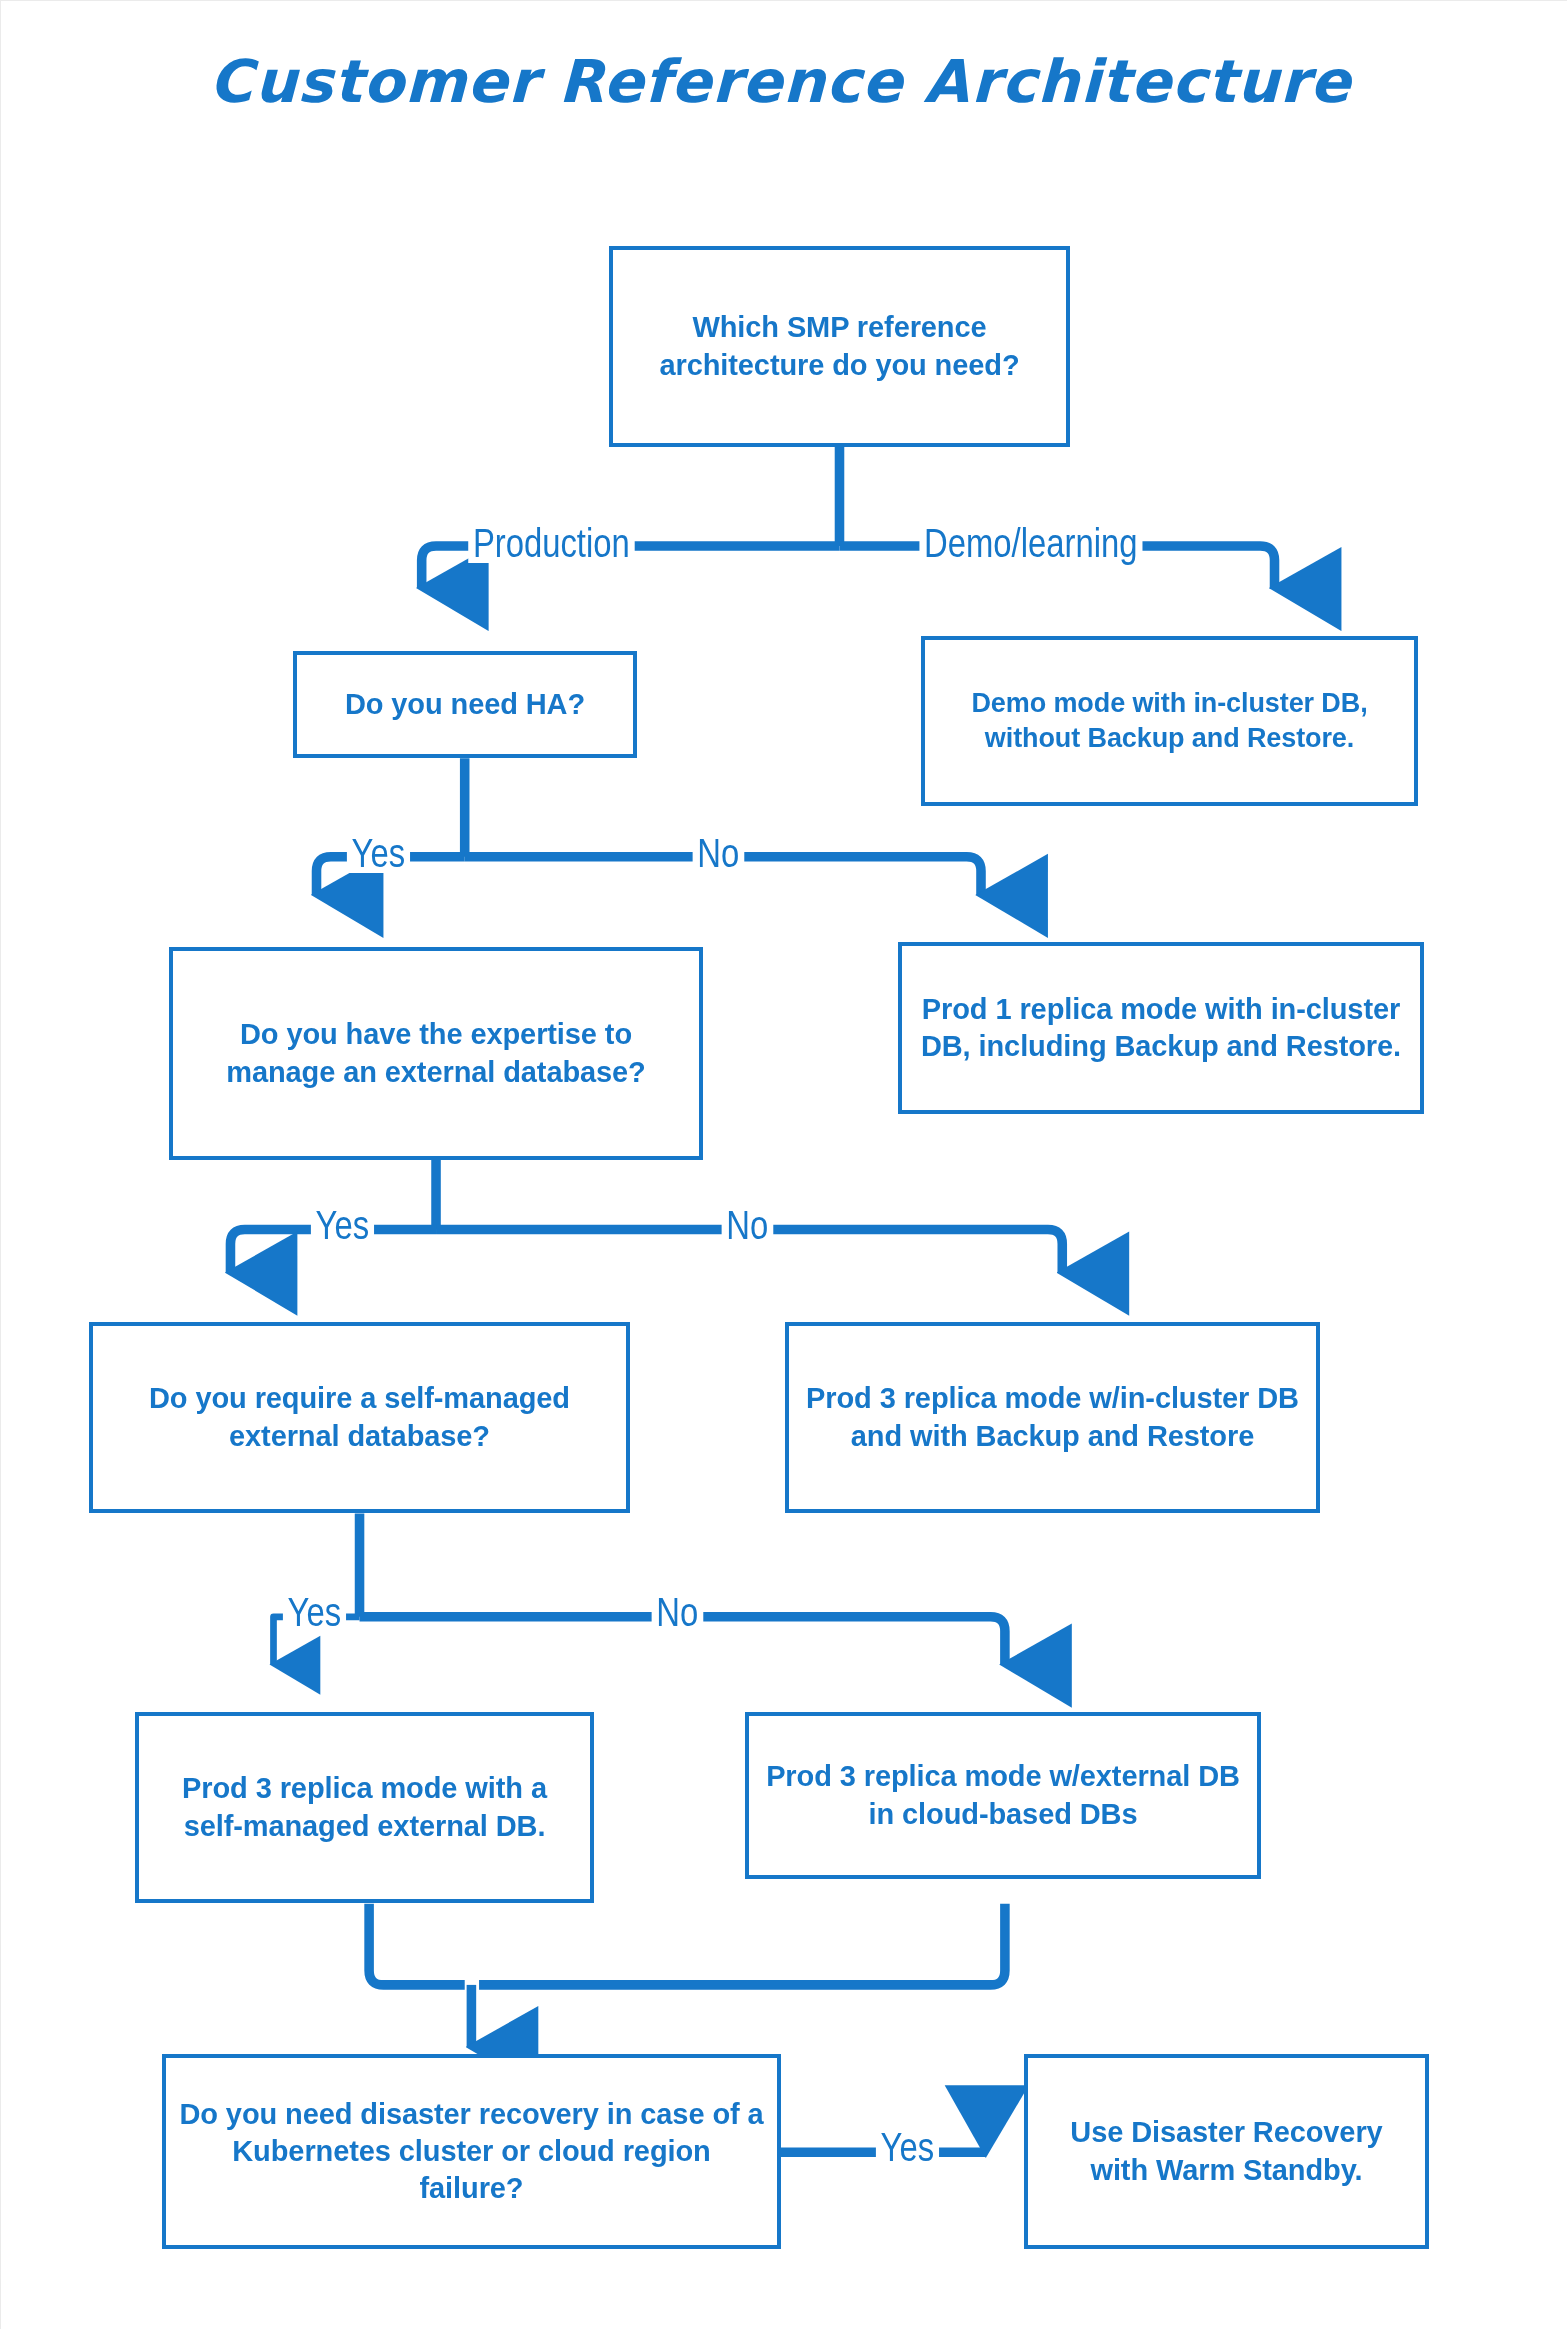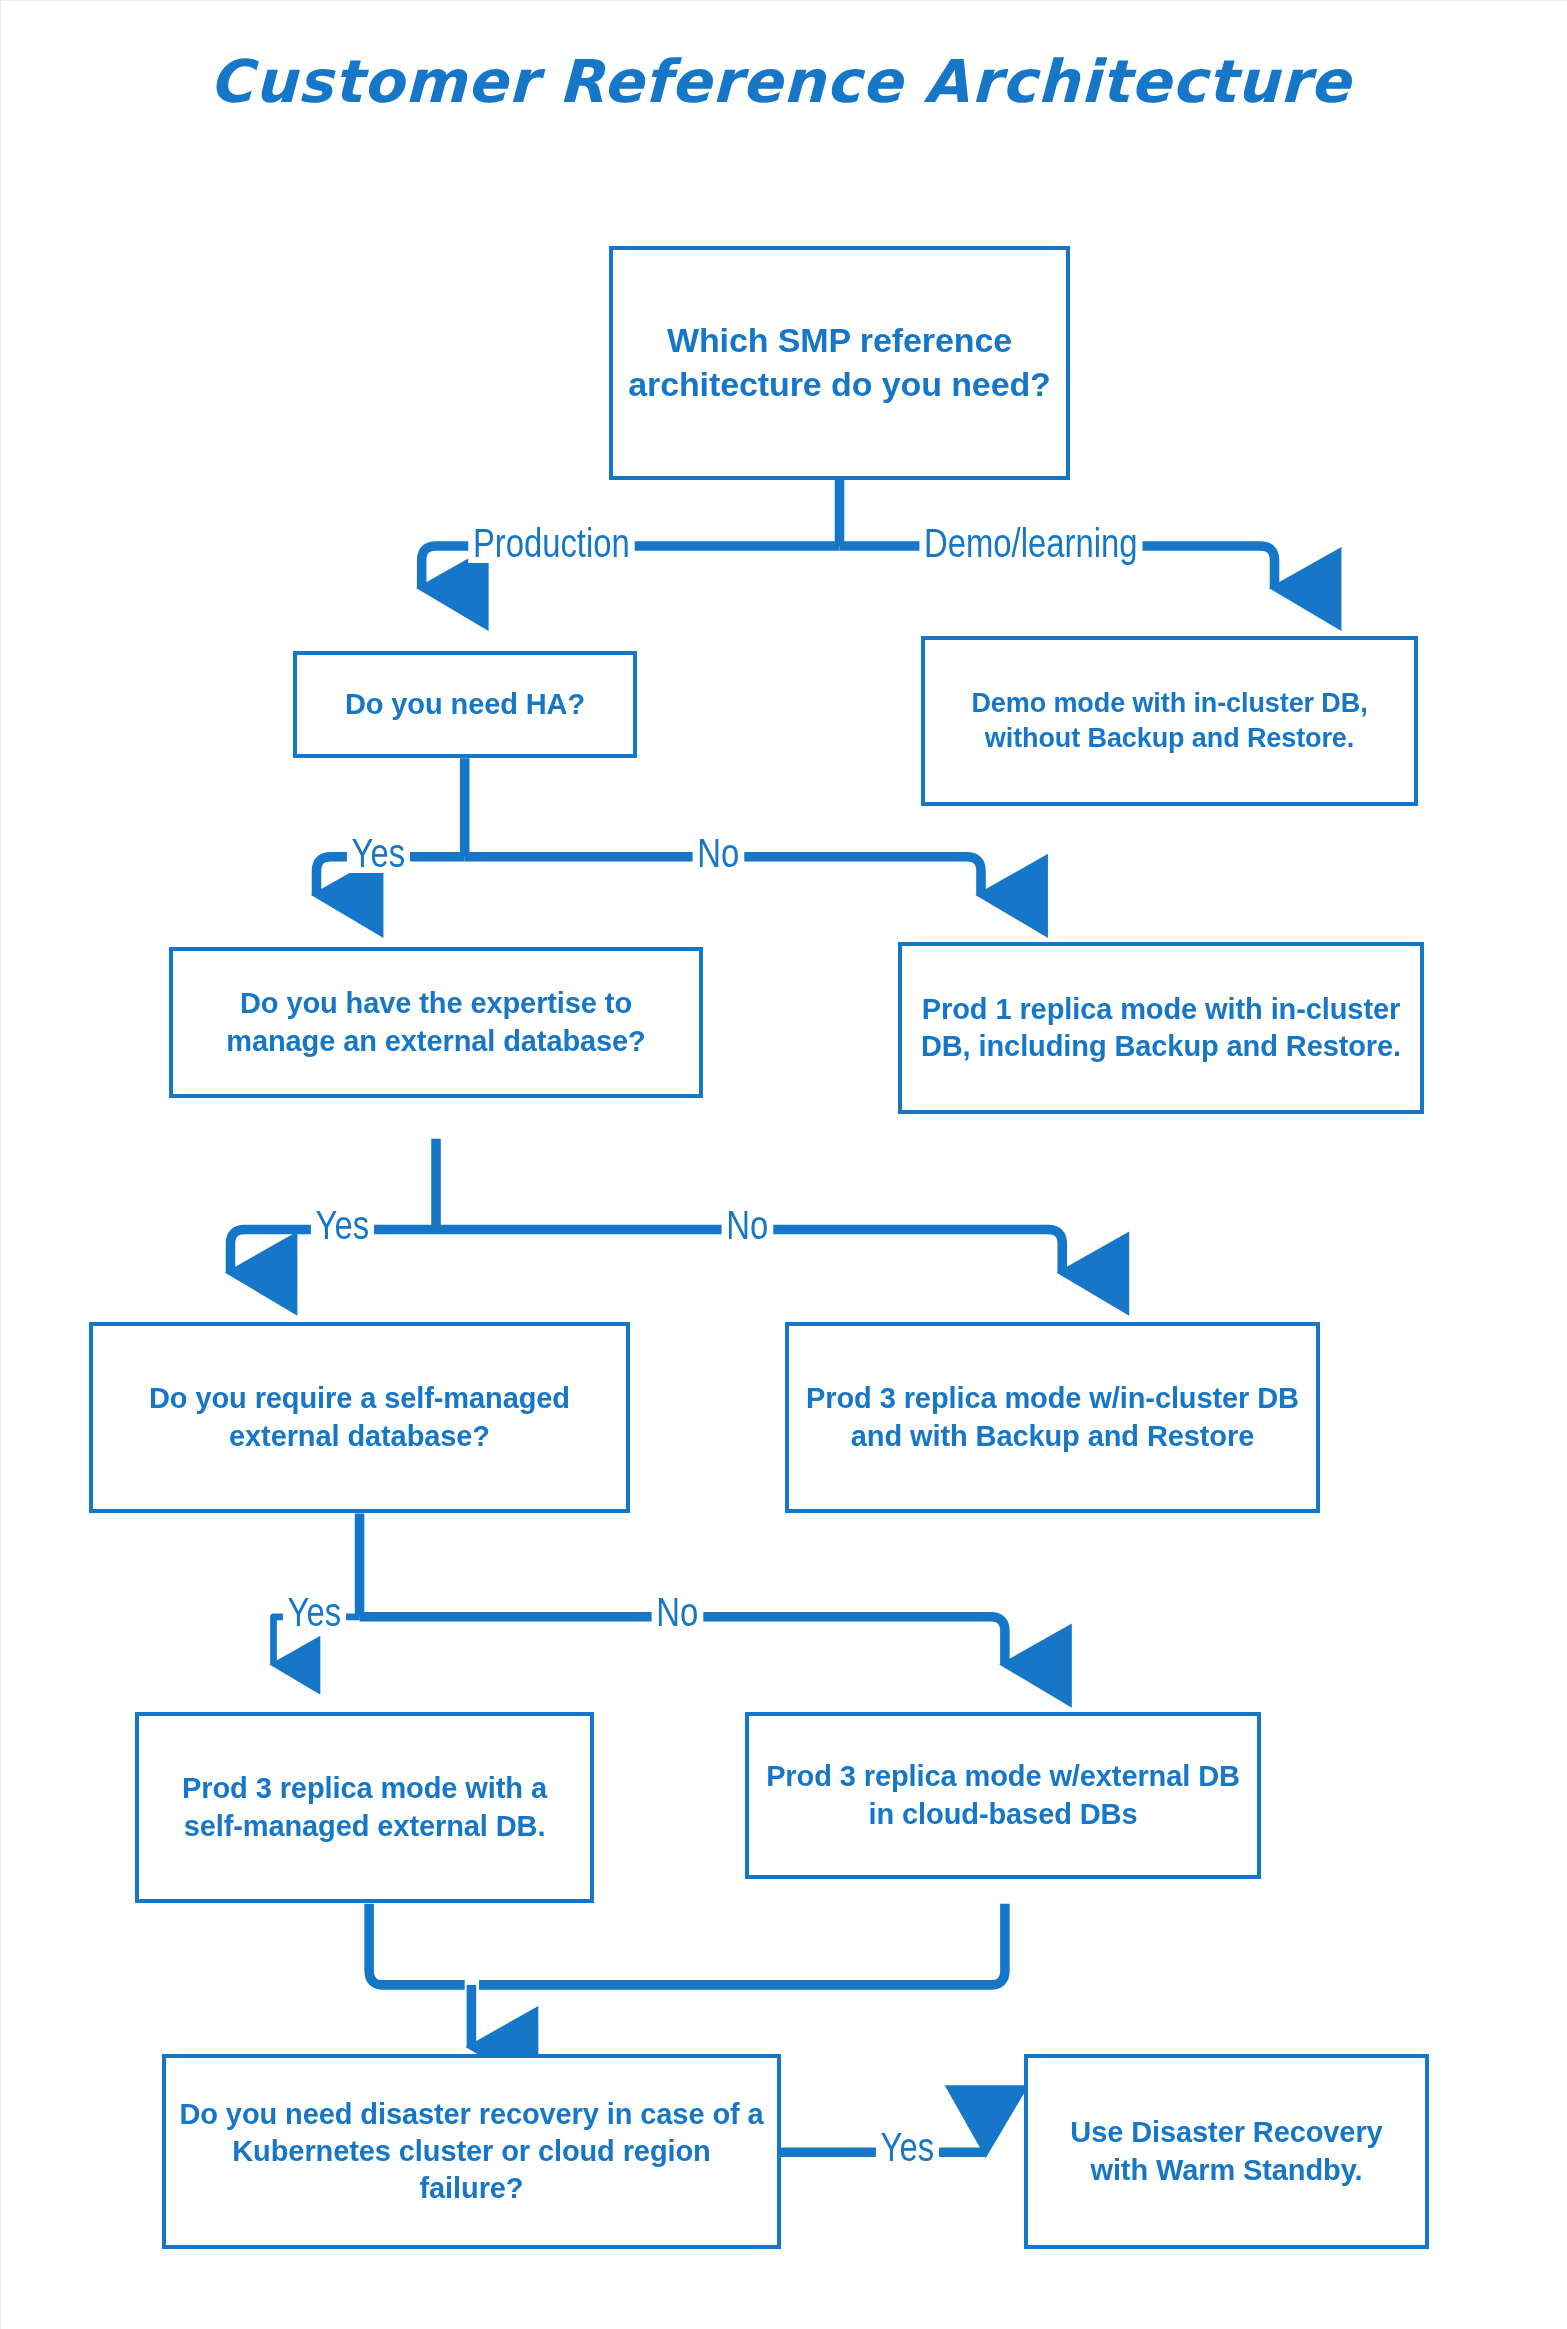--- a/index.html
+++ b/index.html
@@ -124,37 +124,37 @@
     <g fill="none" stroke="#1677c9" stroke-width="10" stroke-linecap="butt" stroke-linejoin="round">
 
       <path d="M385,1990 L385,2060 Q385,2075 400,2075 L485,2075"></path>
       <path d="M1050,1990 L1050,2060 Q1050,2075 1035,2075 L500,2075"></path>
       <path d="M492,2075 L492,2140" marker-end="url(#ah)"></path>
 
       <path d="M815,2250 L1030,2250" marker-end="url(#ahr)"></path>
     </g>
   </svg>
 
-  <div class="node" style="left:608px; top:245px; width:461px; height:234px; font-size:34px;">
+  <div class="node" style="left:608px; top:245px; width:461px; height:201px; font-size:29px;">
     <span class="txt">Which SMP reference architecture do you need?</span>
   </div>
 
   <div class="node" style="left:920px; top:635px; width:497px; height:170px; font-size:27px;">
     <span class="txt">Demo mode with in-cluster DB, without Backup and Restore.</span>
   </div>
 
   <div class="node" style="left:292px; top:650px; width:344px; height:107px; font-size:29px;">
     <span class="txt">Do you need HA?</span>
   </div>
 
   <div class="node" style="left:897px; top:941px; width:526px; height:172px; font-size:29px;">
     <span class="txt">Prod 1 replica mode with in-cluster DB, including Backup and Restore.</span>
   </div>
 
-  <div class="node" style="left:168px; top:946px; width:534px; height:151px; font-size:29px;">
+  <div class="node" style="left:168px; top:946px; width:534px; height:213px; font-size:29px;">
     <span class="txt">Do you have the expertise to manage an external database?</span>
   </div>
 
   <div class="node" style="left:784px; top:1321px; width:535px; height:191px; font-size:29px;justify-content:flex-end;">
     <span class="txt">Prod 3 replica mode w/in-cluster DB and with Backup and Restore</span>
   </div>
 
   <div class="node" style="left:88px; top:1321px; width:541px; height:191px; font-size:29px;">
     <span class="txt">Do you require a self-managed external database?</span>
   </div>

